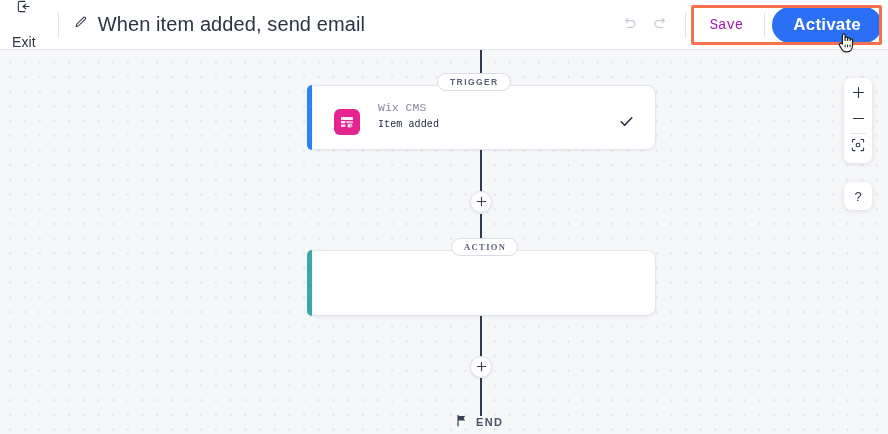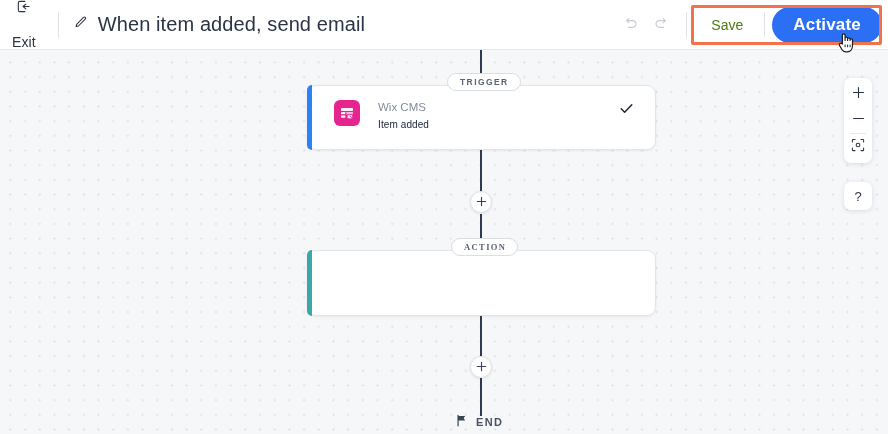--- a/index.html
+++ b/index.html
@@ -55,23 +55,23 @@
     position: absolute;
     left: 691px; top: 5px;
     width: 191px; height: 40px;
     border: 3px solid #f4714e;
     border-radius: 2px;
     z-index: 30;
     pointer-events: none;
   }
 
   .save-btn {
-    font-size: 14px; color: #4d7c0f;
+    font-size: 14px; color: #a21caf;
     padding: 6px 14px; cursor: pointer; background: none; border: none;
-    font-family: Liberation Sans, sans-serif;
+    font-family: Liberation Mono, monospace;
   }
   .sep-line { width: 1px; height: 24px; background: #dfe2e8; margin: 0 7px; }
   .activate-btn {
     background: #2b6ff4; color: #fff;
     font-size: 17px; font-weight: bold;
     border: none; border-radius: 18px;
     padding: 8px 21px; cursor: pointer;
     font-family: inherit;
     letter-spacing: .2px;
   }
@@ -116,21 +116,21 @@
     background: #ffffff;
     border: 1px solid #d9dde4;
     border-radius: 11px;
     font-size: 8.5px; font-weight: bold;
     letter-spacing: 1.4px;
     color: #5a6376;
     padding: 3px 11px 3px 12px;
     z-index: 6;
   }
 
-  .node-body { display: flex; align-items: flex-start; width: 100%; padding: 0 20px 0 24px; }
+  .node-body { display: flex; align-items: flex-end; width: 100%; padding: 0 20px 0 24px; font-family: Liberation Mono, monospace; }
   .node-icon-slot { width: 30px; display: flex; align-items: center; justify-content: center; flex: 0 0 auto; }
   .node-text { margin-left: 16px; flex: 1 1 auto; }
   .node-sub { font-size: 11.5px; color: #848a97; line-height: 15px; }
   .node-title { font-size: 10px; color: #20293d; line-height: 20px; letter-spacing: .1px; }
   .node-title-solo { font-size: 15px; color: #20293d; letter-spacing: .15px; }
   .node-check { flex: 0 0 auto; }
 
   .wix-icon {
     width: 26px; height: 26px; border-radius: 6px;
     background: #e62490;
@@ -249,21 +249,21 @@
   <div class="highlight-box"></div>
 
   <div class="canvas">
 
     <div class="vline" style="top:0px;  height:30px;"></div>
     <div class="vline" style="top:100px; height:44px;"></div>
     <div class="vline" style="top:164px; height:32px;"></div>
     <div class="vline" style="top:266px; height:42px;"></div>
     <div class="vline" style="top:328px; height:38px;"></div>
 
-    <div class="badge" style="left:447px; top:23px;">TRIGGER</div>
+    <div class="badge" style="left:437px; top:23px;">TRIGGER</div>
 
     <div class="node-card" style="top:35px; height:65px;">
       <div class="node-accent accent-trigger"></div>
       <div class="node-body">
         <div class="node-icon-slot">
           <div class="wix-icon">
             <svg width="16" height="16" viewBox="0 0 16 16">
               <rect x="2" y="3" width="12" height="3" rx="0.6" fill="#ffffff" opacity="0.92"></rect>
               <rect x="2" y="7" width="4.4" height="2.3" rx="0.5" fill="#ffffff" opacity="0.92"></rect>
               <rect x="7.4" y="7" width="6.6" height="2.3" rx="0.5" fill="#ffffff" opacity="0.7"></rect>

